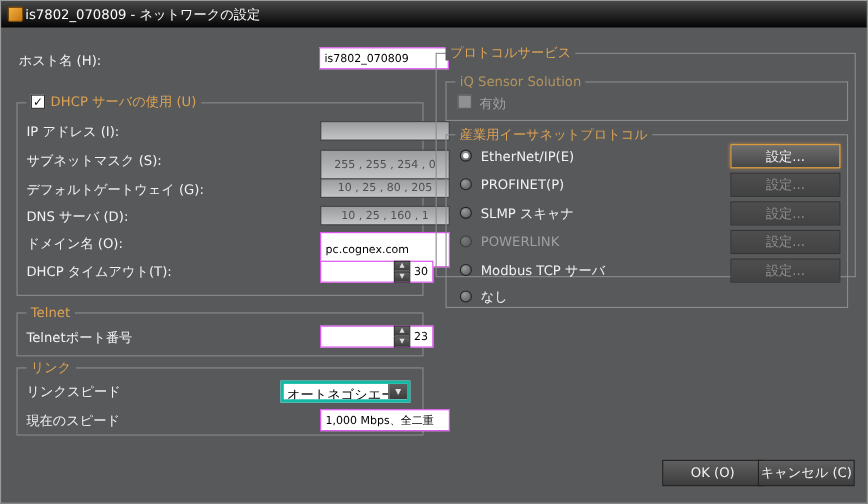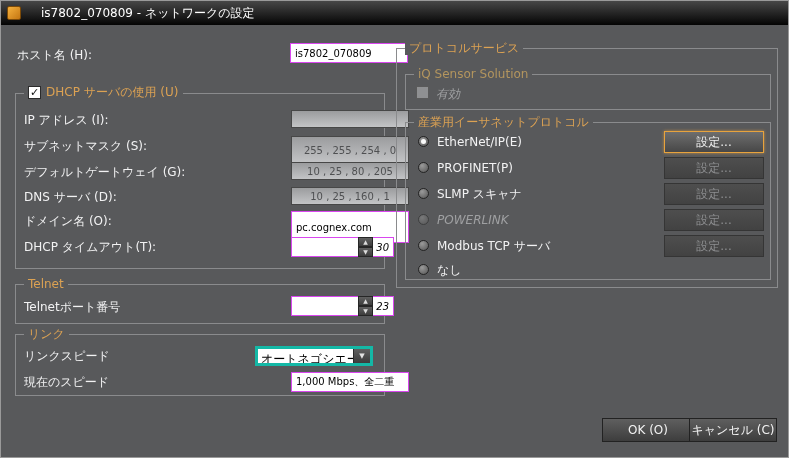--- a/index.html
+++ b/index.html
@@ -1,34 +1,34 @@
 <!DOCTYPE html>
 <html><head>
 <meta charset="utf-8">
 <style>
   *{box-sizing:border-box;margin:0;padding:0;}
   html,body{background:#7a7a7a;}
   .window{position:relative;width:789px;height:458px;background:#58595b;border:1px solid #9a9a9a;
           font-family:"DejaVu Sans","Liberation Sans",sans-serif;overflow:hidden;}
   .titlebar{position:absolute;left:0;top:0;right:0;height:22px;background:linear-gradient(#474747,#040404);
-            display:flex;align-items:center;gap:20px;padding:12px 6px;}
+            display:flex;align-items:center;gap:2px;padding:12px 6px;}
   .title-icon{width:14px;height:14px;border-radius:2px;background:linear-gradient(135deg,#f5b13d,#c47612);
               border:1px solid #7c4a08;flex:0 0 auto;}
   .title-text{color:#fff;font-size:12px;}
   .lbl{position:absolute;color:#f2f2f3;font-size:12px;line-height:14px;white-space:nowrap;}
-  .lbl.dim{color:#9fa0a2;font-style:italic;}
+  .lbl.dim{color:#9fa0a2;}
   .group{position:absolute;border:1px solid #8a8b8d;}
   .legend{position:absolute;top:-8px;left:8px;background:#58595b;padding:0 4px;color:#dca253;
           font-size:12px;line-height:14px;white-space:nowrap;}
   .legend.dim{color:#b3955e;}
   .legend.with-check{display:flex;align-items:center;gap:5px;top:-9px;}
   .field{position:absolute;background:#fff;border:1px solid #d946ef;font-size:10px;color:#000;
          display:flex;align-items:center;padding:0 4px;white-space:nowrap;overflow:hidden;margin-left:36px;}
   .field.center{justify-content:center;}
-  .field.right{justify-content:flex-end;font-style:italic;}
+  .field.right{justify-content:flex-end;}
   .field.disabled{background:linear-gradient(#9b9c9e,#c3c4c6);color:#4f5052;border-color:#474747;}
   .spin{position:absolute;width:15px;display:flex;flex-direction:column;}
   .spin-btn{flex:1;background:linear-gradient(#606060,#3c3c3c);border:1px solid #262626;color:#dcdcdc;
             font-size:6px;line-height:1;display:flex;align-items:center;justify-content:center;}
   .checkbox{width:13px;height:13px;background:#fff;border:1px solid #2b2b2b;font-size:11px;line-height:11px;
             color:#111;display:flex;align-items:center;justify-content:center;flex:0 0 auto;}
   .checkbox.off{background:#8f9092;border-color:#5a5a5a;color:transparent;position:absolute;}
   .radio{position:absolute;width:11px;height:11px;border-radius:50%;border:1px solid #242424;
          background:radial-gradient(circle at 35% 30%,#9a9a9a,#555);}
   .radio.sel::after{content:"";position:absolute;left:2px;top:2px;right:2px;bottom:2px;border-radius:50%;background:#fafafa;}
@@ -102,21 +102,21 @@
     <span class="lbl" style="left:8px;top:14px">リンクスピード</span>
     <div class="dropdown" style="left:239px;top:11px;width:118px;height:20px">
       <span class="dd-text">オートネゴシエー</span>
       <span class="dd-btn">▼</span>
     </div>
 
     <span class="lbl" style="left:8px;top:40px">現在のスピード</span>
     <div class="field" style="left:239px;top:37px;width:118px;height:20px">1,000 Mbps、全二重</div>
   </div>
 
-  <div class="group" style="left:395px;top:47px;width:382px;height:240px">
+  <div class="group" style="left:395px;top:47px;width:382px;height:204px">
     <span class="legend">プロトコルサービス</span>
 
     <div class="group" style="left:8px;top:25px;width:366px;height:36px">
       <span class="legend dim">iQ Sensor Solution</span>
       <span class="checkbox off" style="left:10px;top:11px"></span>
       <span class="lbl dim" style="left:30px;top:12px">有効</span>
     </div>
 
     <div class="group" style="left:8px;top:73px;width:366px;height:158px">
       <span class="legend">産業用イーサネットプロトコル</span>

